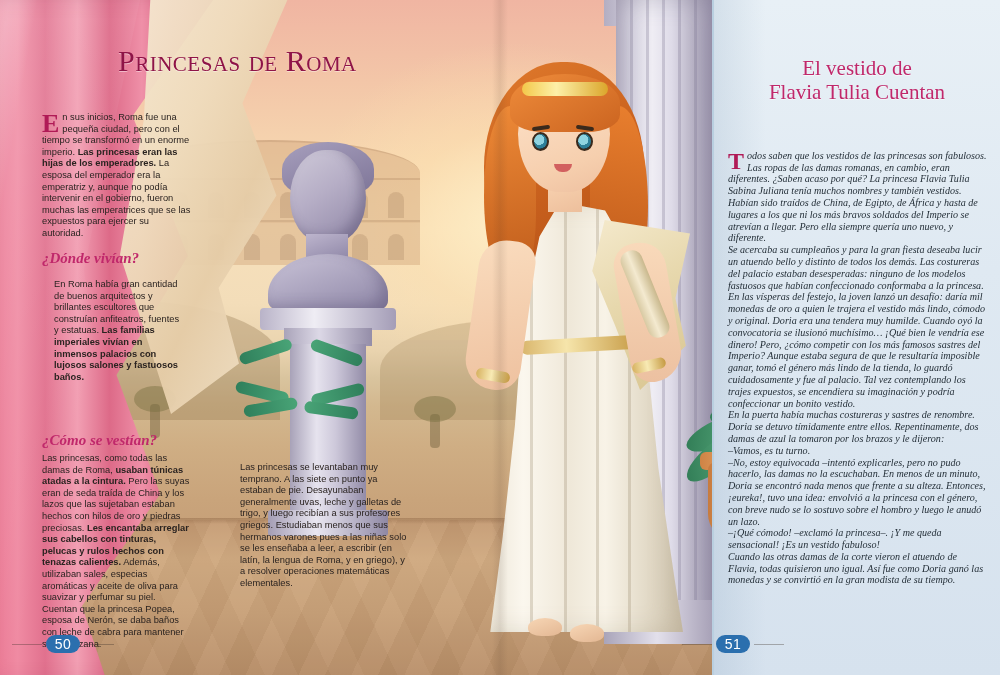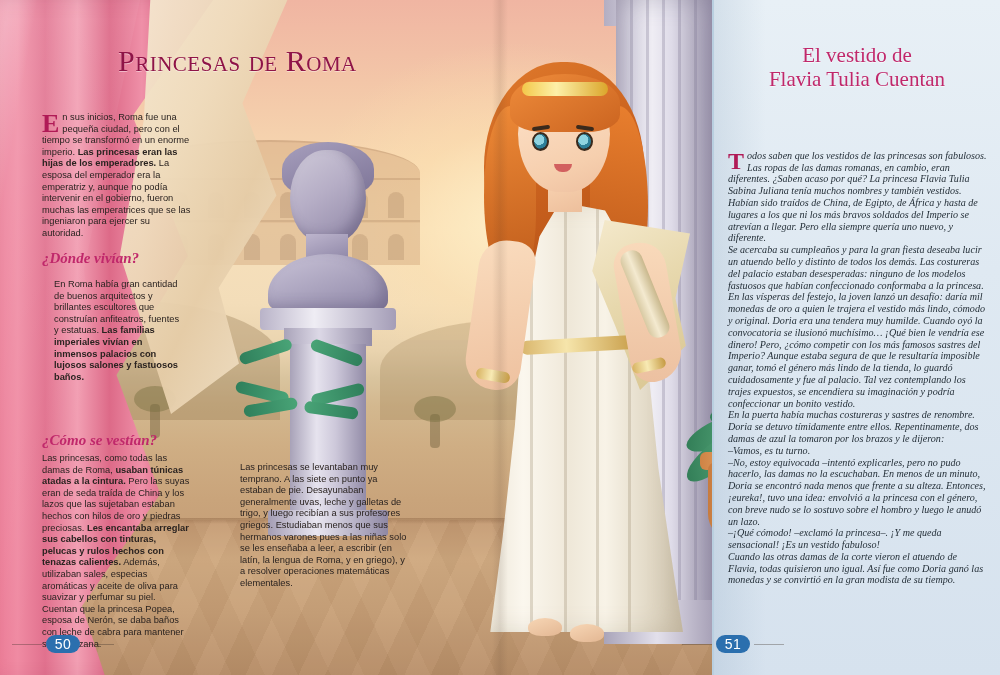--- a/index.html
+++ b/index.html
@@ -508,21 +508,21 @@
   </div>
 
   <div class="gutter-shadow"></div>
 
   <div class="main-title">
     <span>Princesas de Roma</span>
   </div>
 
   <div class="col" style="left:42px; top:112px; width:150px;">
     <p class="body-text" style="margin:0;">
-      <span class="dropcap">E</span><span>n sus inicios, Roma fue una pequeña ciudad, pero con el tiempo se transformó en un enorme imperio. </span><b>Las princesas eran las hijas de los emperadores.</b><span> La esposa del emperador era la emperatriz y, aunque no podía intervenir en el gobierno, fueron muchas las emperatrices que se las ingeniaron para ejercer su autoridad.</span>
+      <span class="dropcap">E</span><span>n sus inicios, Roma fue una pequeña ciudad, pero con el tiempo se transformó en un enorme imperio. </span><b>Las princesas eran las hijas de los emperadores.</b><span> La esposa del emperador era la emperatriz y, aunque no podía intervenir en el gobierno, fueron muchas las emperatrices que se las expuestos para ejercer su autoridad.</span>
     </p>
   </div>
 
   <div class="col" style="left:42px; top:250px; width:150px;">
     <div class="subhead">¿Dónde vivían?</div>
     <p class="body-text" style="margin:12px;">
       <span>En Roma había gran cantidad de buenos arquitectos y brillantes escultores que construían anfiteatros, fuentes y estatuas. </span><b>Las familias imperiales vivían en inmensos palacios con lujosos salones y fastuosos baños.</b>
     </p>
   </div>
 
@@ -531,21 +531,21 @@
     <p class="body-text" style="margin:0;">
       <span>Las princesas, como todas las damas de Roma, </span><b>usaban túnicas atadas a la cintura.</b><span> Pero las suyas eran de seda traída de China y los lazos que las sujetaban estaban hechos con hilos de oro y piedras preciosas. </span><b>Les encantaba arreglar sus cabellos con tinturas, pelucas y rulos hechos con tenazas calientes.</b><span> Además, utilizaban sales, especias aromáticas y aceite de oliva para suavizar y perfumar su piel. Cuentan que la princesa Popea, esposa de Nerón, se daba baños con leche de cabra para mantener su piel lozana.</span>
     </p>
   </div>
 
   <div class="col" style="left:240px; top:462px; width:168px;">
     <p class="body-text" style="margin:0;">Las princesas se levantaban muy temprano. A las siete en punto ya estaban de pie. Desayunaban generalmente uvas, leche y galletas de trigo, y luego recibían a sus profesores griegos. Estudiaban menos que sus hermanos varones pues a las niñas solo se les enseñaba a leer, a escribir (en latín, la lengua de Roma, y en griego), y a resolver operaciones matemáticas elementales.</p>
   </div>
 
   <div class="story-panel">
-    <div style="position:absolute;left:14px;top:43px;width:258px;">
+    <div style="position:absolute;left:14px;top:56px;width:258px;">
       <div class="story-title">El vestido de</div>
       <div class="story-title">Flavia Tulia Cuentan</div>
     </div>
     <div style="position:absolute;left:14px;top:138px;width:260px;">
       <p class="story-body" style="margin:0;white-space:pre-line;">
         <span class="story-dropcap">T</span><span>odos saben que los vestidos de las princesas son fabulosos. Las ropas de las damas romanas, en cambio, eran diferentes. ¿Saben acaso por qué? La princesa Flavia Tulia Sabina Juliana tenía muchos nombres y también vestidos. Habían sido traídos de China, de Egipto, de África y hasta de lugares a los que ni los más bravos soldados del Imperio se atrevían a llegar. Pero ella siempre quería uno nuevo, y diferente.
 Se acercaba su cumpleaños y para la gran fiesta deseaba lucir un atuendo bello y distinto de todos los demás. Las costureras del palacio estaban desesperadas: ninguno de los modelos fastuosos que habían confeccionado conformaba a la princesa. En las vísperas del festejo, la joven lanzó un desafío: daría mil monedas de oro a quien le trajera el vestido más lindo, cómodo y original. Doria era una tendera muy humilde. Cuando oyó la convocatoria se ilusionó muchísimo… ¡Qué bien le vendría ese dinero! Pero, ¿cómo competir con los más famosos sastres del Imperio? Aunque estaba segura de que le resultaría imposible ganar, tomó el género más lindo de la tienda, lo guardó cuidadosamente y fue al palacio. Tal vez contemplando los trajes expuestos, se encendiera su imaginación y podría confeccionar un bonito vestido.
 En la puerta había muchas costureras y sastres de renombre. Doria se detuvo tímidamente entre ellos. Repentinamente, dos damas de azul la tomaron por los brazos y le dijeron:
 –Vamos, es tu turno.
 –No, estoy equivocada –intentó explicarles, pero no pudo hacerlo, las damas no la escuchaban. En menos de un minuto, Doria se encontró nada menos que frente a su alteza. Entonces, ¡eureka!, tuvo una idea: envolvió a la princesa con el género, con breve nudo se lo sostuvo sobre el hombro y luego le anudó un lazo.

